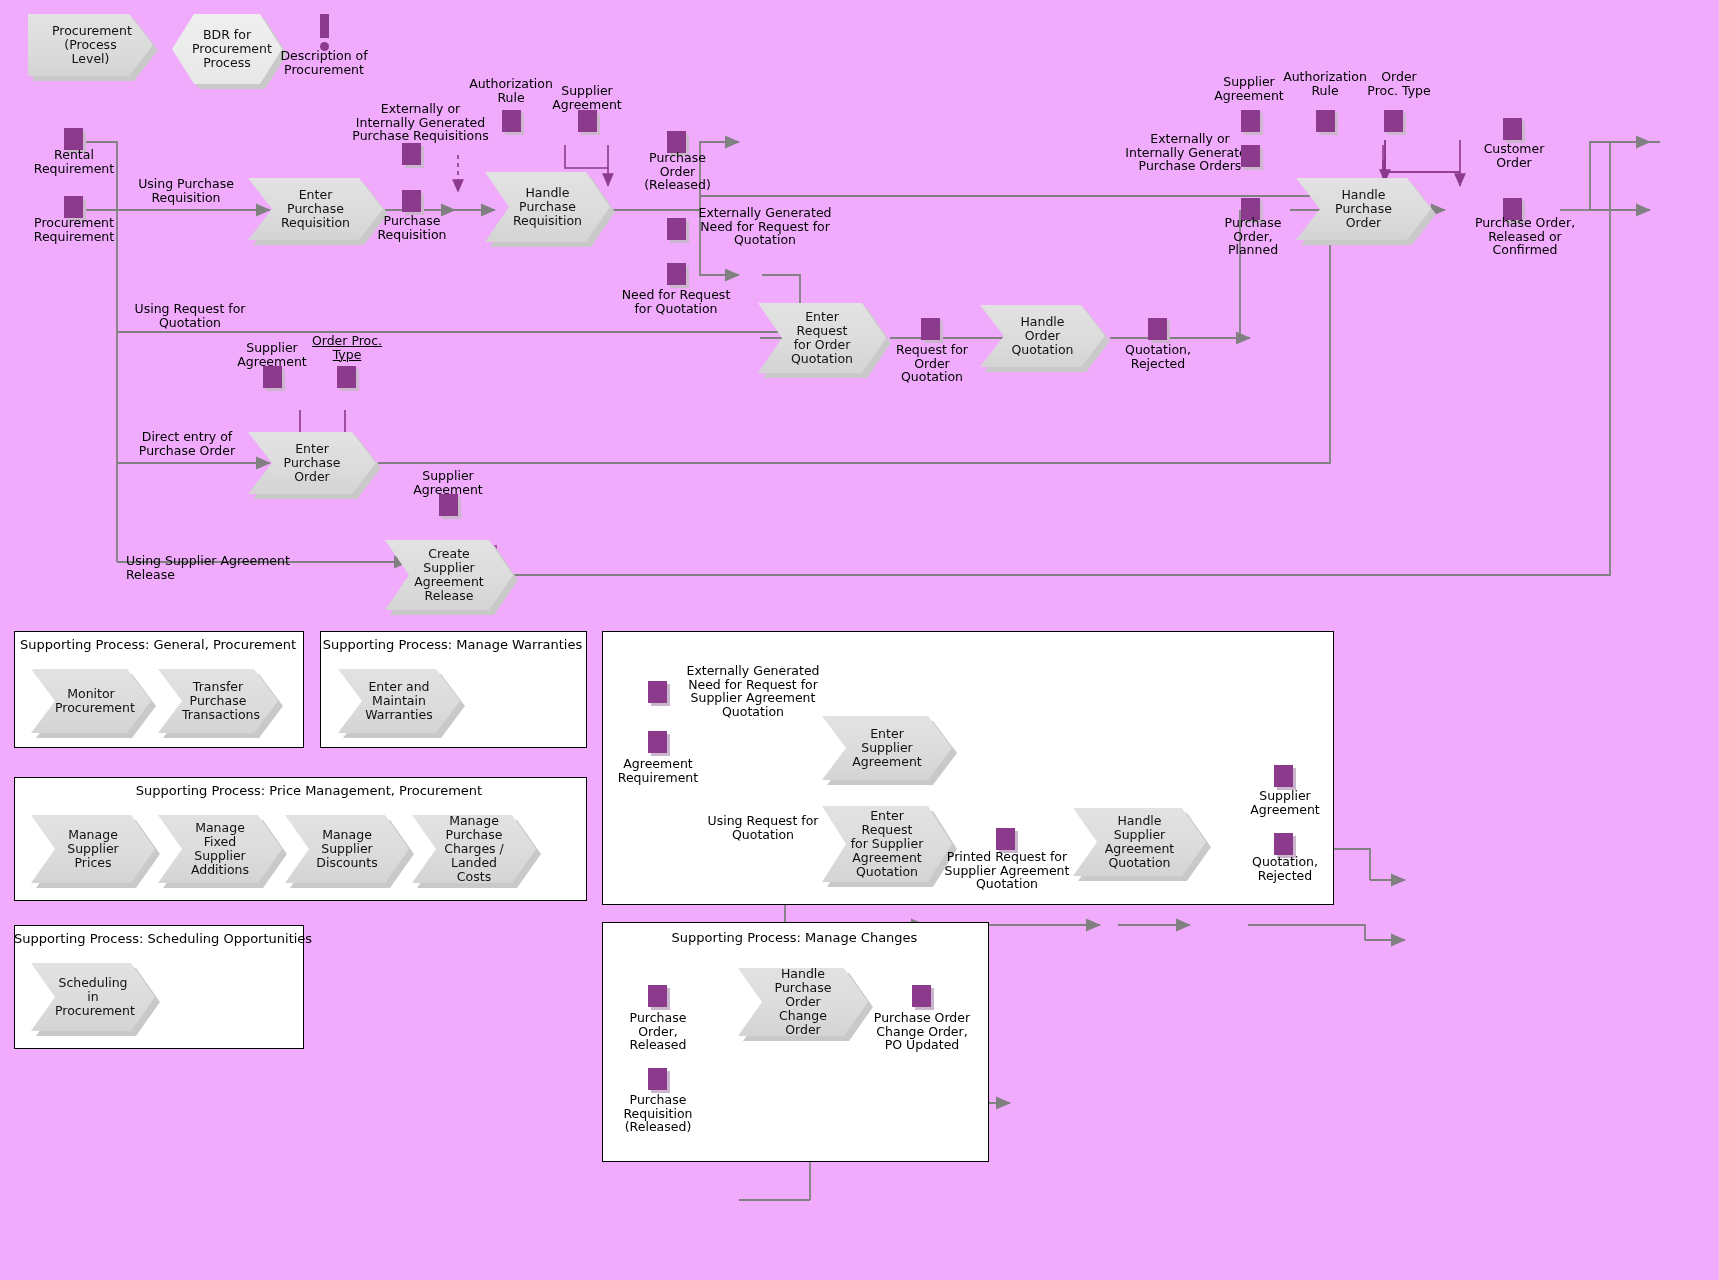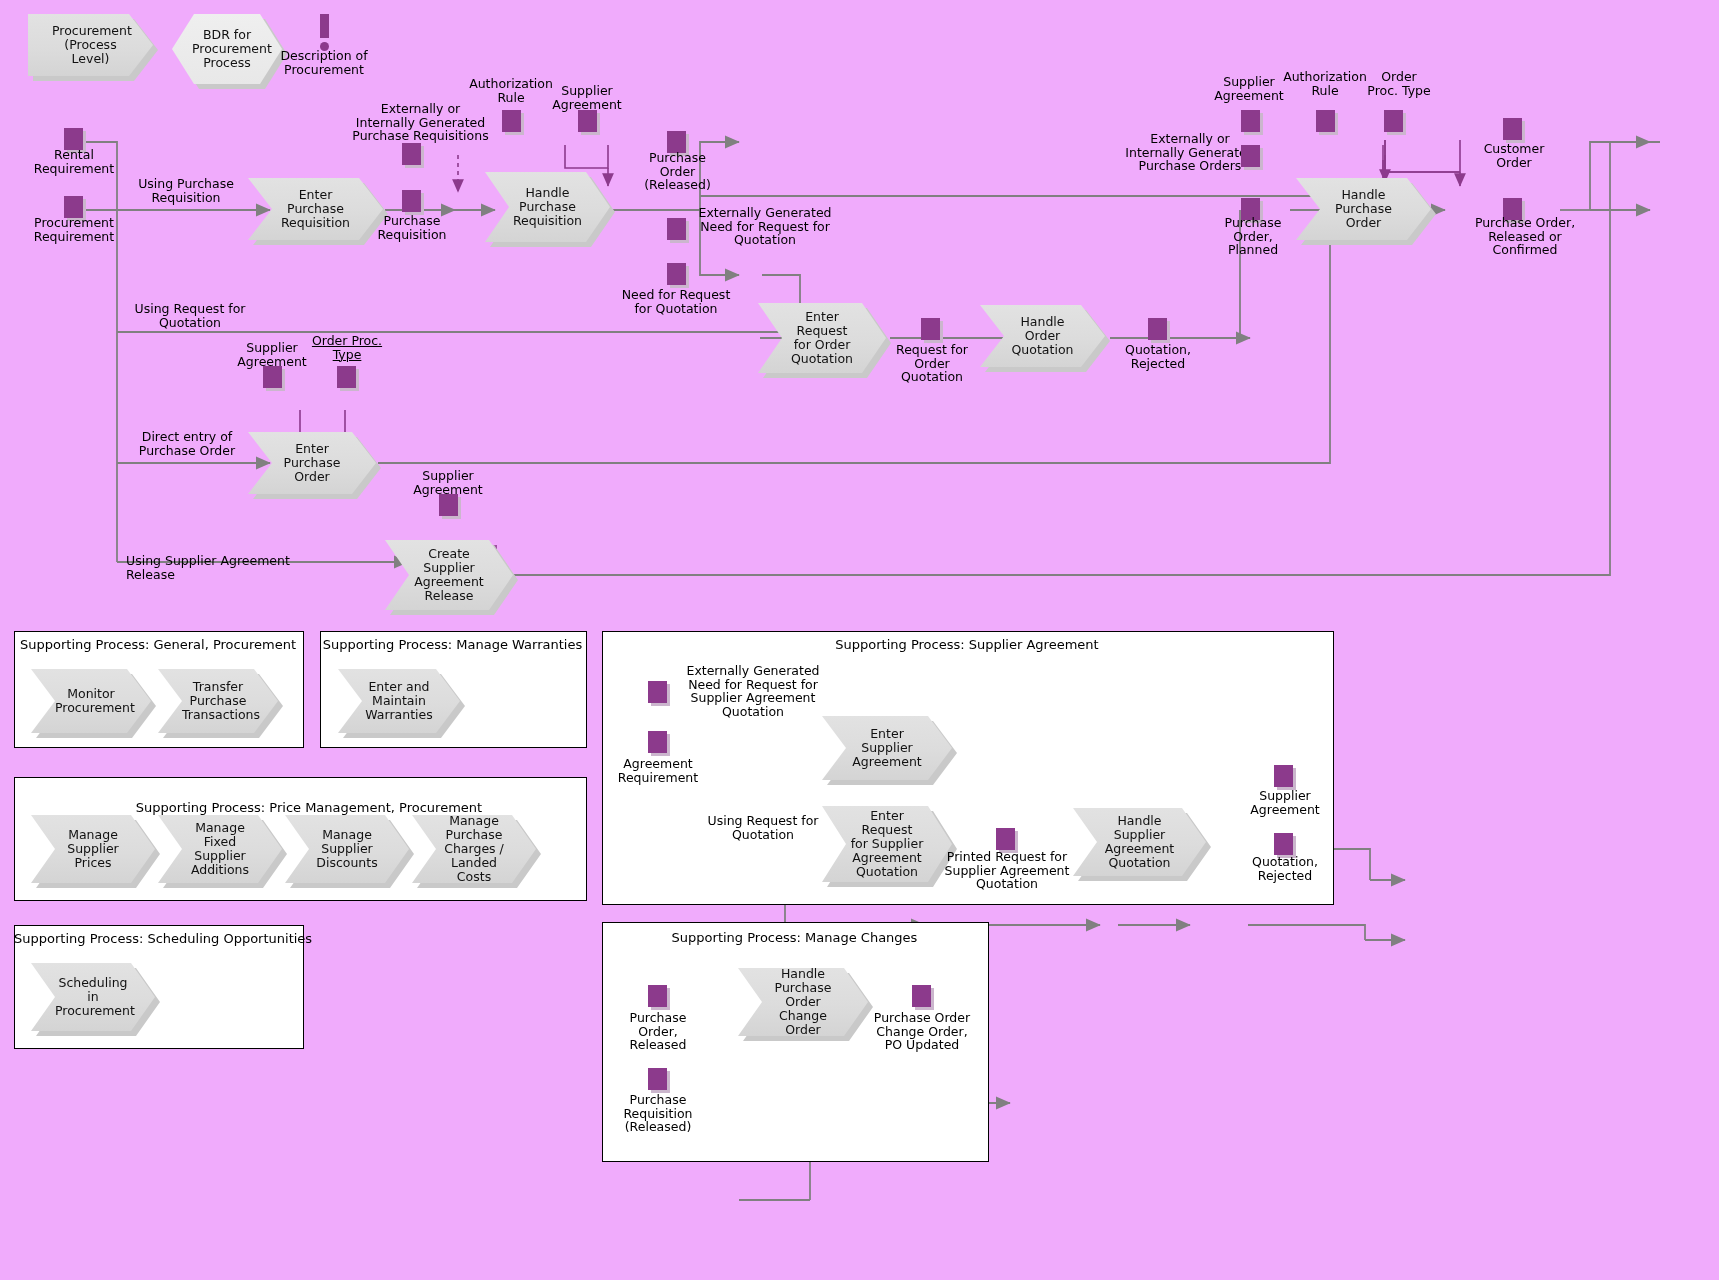--- a/index.html
+++ b/index.html
@@ -422,21 +422,21 @@
   <div class="boxtitle" style="left:320px;top:637px;width:265px;">Supporting Process: Manage Warranties</div>
   <div class="chev" style="left:338px;top:669px;width:122px;height:64px;">
     <div class="shadow"></div>
       <div class="body"></div>
     <div class="txt">Enter and
 Maintain
 Warranties</div>
   </div>
 
   <div class="frame" style="left:14px;top:777px;width:571px;height:122px;"></div>
-  <div class="boxtitle" style="left:14px;top:800px;width:590px;text-align:center;">Supporting Process: Price Management, Procurement</div>
+  <div class="boxtitle" style="left:14px;top:783px;width:590px;text-align:center;">Supporting Process: Price Management, Procurement</div>
   <div class="chev" style="left:31px;top:815px;width:124px;height:68px;">
     <div class="shadow"></div>
       <div class="body"></div>
     <div class="txt">Manage
 Supplier Prices</div>
   </div>
   <div class="chev" style="left:158px;top:815px;width:124px;height:68px;">
     <div class="shadow"></div>
       <div class="body"></div>
     <div class="txt">Manage Fixed
@@ -462,21 +462,20 @@
   <div class="frame" style="left:14px;top:925px;width:288px;height:122px;"></div>
   <div class="boxtitle" style="left:14px;top:931px;width:288px;">Supporting Process: Scheduling Opportunities</div>
   <div class="chev" style="left:31px;top:963px;width:124px;height:68px;">
     <div class="shadow"></div>
       <div class="body"></div>
     <div class="txt">Scheduling in
 Procurement</div>
   </div>
 
   <div class="frame" style="left:602px;top:631px;width:730px;height:272px;"></div>
-  <div class="boxtitle" style="left:602px;top:637px;width:730px;">Supporting Process: Supplier Agreement</div>
 
   <div class="obj" style="left:648px;top:681px;">
       <div class="sh"></div>
       <div class="bd"></div>
     </div>
   <div class="lbl" style="left:670px;top:664px;width:166px;">Externally Generated
 Need for Request for
 Supplier Agreement
 Quotation</div>
 

